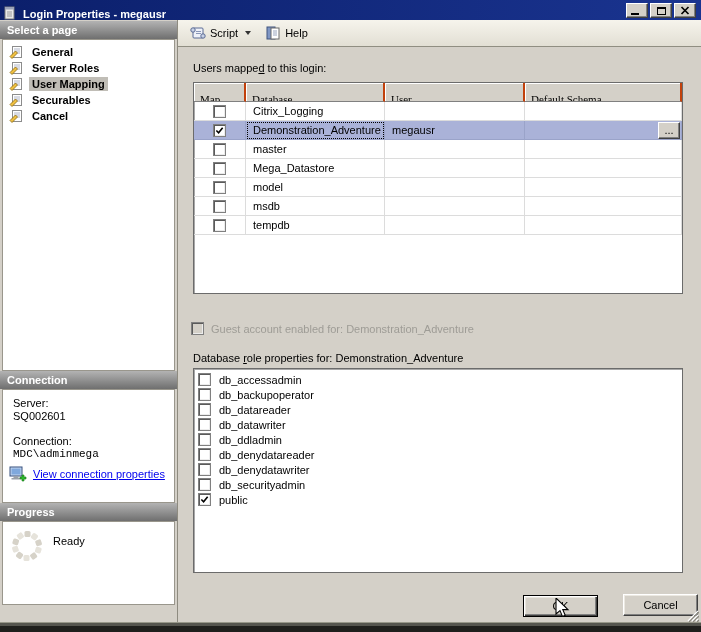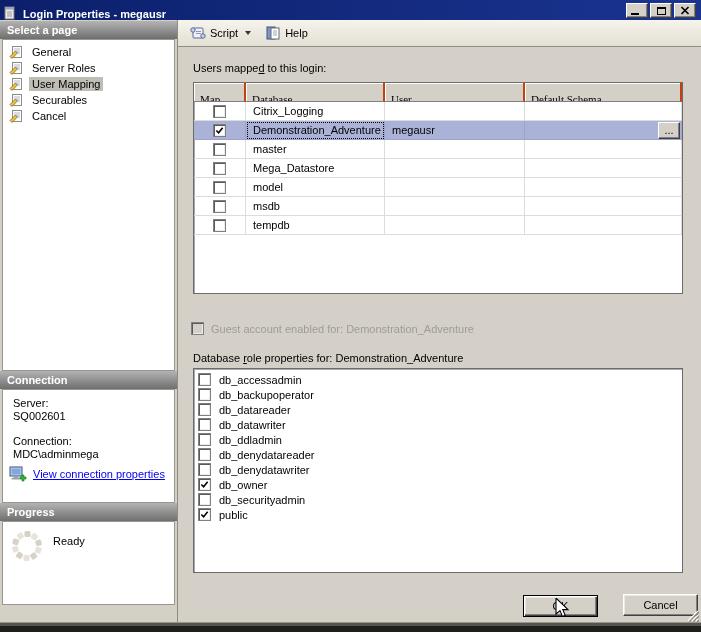--- a/index.html
+++ b/index.html
@@ -23,31 +23,31 @@
   .glyph-min{position:absolute;left:4px;bottom:2px;width:8px;height:2px;background:#000;}
   .glyph-max{width:9px;height:8px;border:1px solid #000;border-top-width:2px;box-sizing:border-box;}
 
   
   .sidebar{position:absolute;left:0;top:20px;width:177px;height:602px;background:#d4d0c8;}
   .panel-header{position:absolute;left:0;width:177px;height:18px;
     background:linear-gradient(#b3b3b3,#6f6f6f);
     color:#fff;font-weight:bold;line-height:18px;padding-left:7px;box-sizing:border-box;}
   #hdr-select{top:1px;}
   #pages-panel{position:absolute;left:2px;top:19px;width:173px;height:332px;background:#fff;
-    border:1px solid #99968c;box-sizing:border-box;padding-top:4px;}
+    border:1px solid #99968c;box-sizing:border-box;padding-top:4px;font-weight:bold;}
   .page-item{height:16px;display:flex;align-items:center;gap:5px;padding-left:6px;cursor:default;}
   .page-icon{width:15px;height:14px;display:inline-flex;flex:none;}
   .page-label{padding:1px 3px;white-space:nowrap;}
   .page-item.selected .page-label{background:#c0bdb6;}
 
   #hdr-connection{top:351px;}
   #conn-panel{position:absolute;left:2px;top:369px;width:173px;height:114px;background:#fff;
     border:1px solid #99968c;box-sizing:border-box;}
   .conn-text{position:absolute;left:10px;white-space:nowrap;}
-  #srv-l{top:7px;} #srv-v{top:20px;} #con-l{top:45px;} #con-v{top:58px;}
+  #srv-l{top:7px;} #srv-v{top:20px;} #con-l{top:45px;} #con-v{top:58px;font-family:Liberation Mono, monospace;}
   .link-row{position:absolute;left:6px;top:76px;display:flex;align-items:center;gap:6px;}
   .link{color:var(--link,#0000ee);text-decoration:underline;cursor:pointer;white-space:nowrap;}
 
   #hdr-progress{top:483px;}
   #prog-panel{position:absolute;left:2px;top:501px;width:173px;height:84px;background:#fff;
     border:1px solid #99968c;box-sizing:border-box;}
   .spinner{position:absolute;left:6px;top:6px;}
   .ready-text{position:absolute;left:50px;top:13px;}
 
   
@@ -391,28 +391,20 @@
         </div>
         <div class="role-item">
           <span class="cb"></span>
           <span>db_denydatareader</span>
         </div>
         <div class="role-item">
           <span class="cb"></span>
           <span>db_denydatawriter</span>
         </div>
         <div class="role-item">
-          <span class="cb">
-            <svg width="9" height="9" viewBox="0 0 10 10">
-              <path d="M1.5 5 L4 7.5 L8.5 2" fill="none" stroke="#000" stroke-width="1.8"></path>
-            </svg>
-          </span>
-          <span>db_owner</span>
-        </div>
-        <div class="role-item">
           <span class="cb"></span>
           <span>db_securityadmin</span>
         </div>
         <div class="role-item">
           <span class="cb">
             <svg width="9" height="9" viewBox="0 0 10 10">
               <path d="M1.5 5 L4 7.5 L8.5 2" fill="none" stroke="#000" stroke-width="1.8"></path>
             </svg>
           </span>
           <span>public</span>

